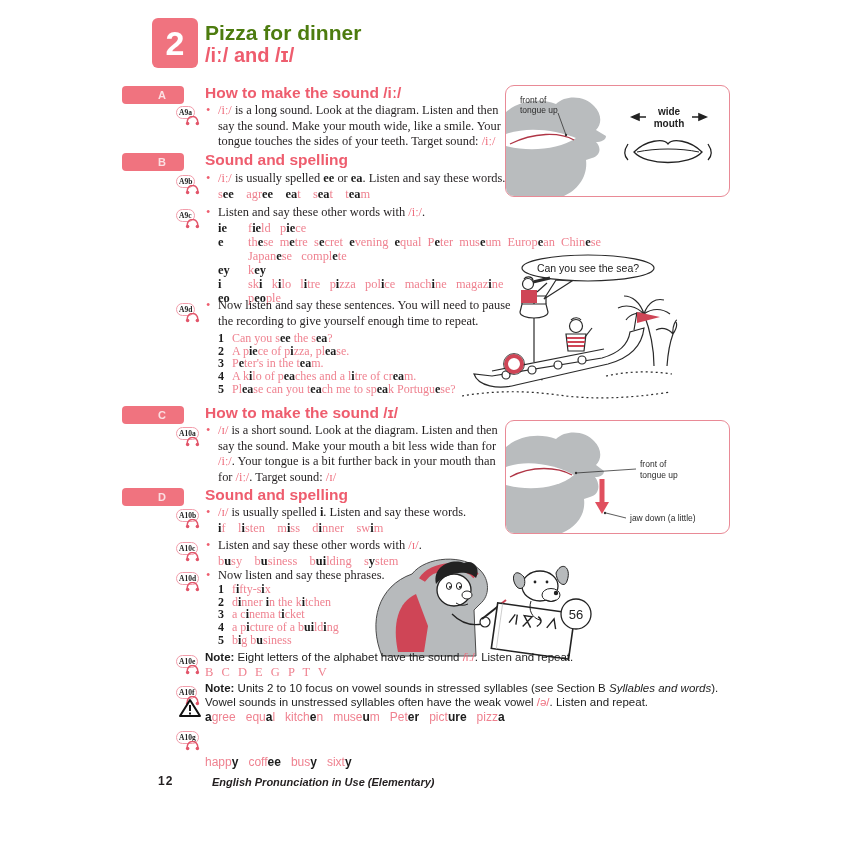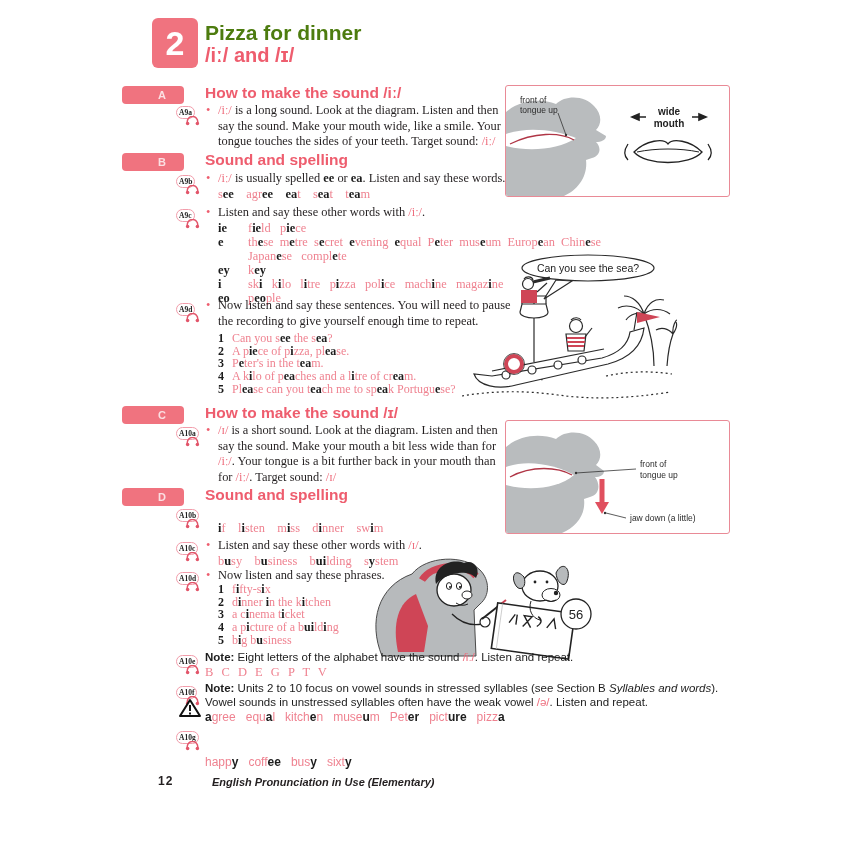--- a/index.html
+++ b/index.html
@@ -35,21 +35,21 @@
   .slist{position:absolute;font-size:12px;line-height:12.7px;}
   .sent{position:relative;padding-left:14px;color:#ef8290;}
   .sent .num{position:absolute;left:0;color:#1c1c1c;font-weight:700;}
   
   .note{position:absolute;width:565px;font:11.5px "Liberation Sans",sans-serif;line-height:13.8px;
         color:#1c1c1c;white-space:pre-wrap;}
   .note b.k{font-weight:700;text-align:center;}
   .nwords{position:absolute;font:12px "Liberation Sans",sans-serif;color:#ef8290;white-space:pre-wrap;}
   .letters{letter-spacing:2.5px;font-size:12.5px;}
   
-  .figbox{position:absolute;border:1.4px solid #e98a96;border-radius:3px;background:#fff;overflow:hidden;}
+  .figbox{position:absolute;border:1.4px solid #e98a96;border-radius:9px;background:#fff;overflow:hidden;}
   .fig{position:absolute;}
   
   .footer-num{position:absolute;left:158px;top:774px;font:700 12px "Liberation Sans",sans-serif;letter-spacing:1px;}
   .footer-title{position:absolute;left:212px;top:776px;font:italic 700 11px "Liberation Sans",sans-serif;}
   svg text{font-family:"Liberation Sans",sans-serif;}
 </style>
 </head>
 <body>
 
 <div id="page">
@@ -247,20 +247,21 @@
   <div class="sechead" style="left:205px;top:486px">Sound and spelling</div>
 
   <div class="amark" style="left:176px;top:504px">
     <span class="alabel">A10b</span>
     <svg class="hp" viewBox="0 0 20 12">
         <path d="M3,10 V7 A7,7 0 0 1 17,7 V10" fill="none" stroke="#e2556a" stroke-width="2"></path>
         <circle cx="3.5" cy="9.3" r="2.3" fill="#e2556a"></circle>
         <circle cx="16.5" cy="9.3" r="2.3" fill="#e2556a"></circle>
       </svg>
   </div>
+  <div class="para bullet" style="left:205px;top:505px;width:420px"><span class="ph">/ɪ/</span> is usually spelled <b class="k">i</b>. Listen and say these words.</div>
   <div class="words" style="left:218px;top:521px"><b class="k">i</b>f    l<b class="k">i</b>sten    m<b class="k">i</b>ss    d<b class="k">i</b>nner    sw<b class="k">i</b>m</div>
 
   <div class="amark" style="left:176px;top:537px">
     <span class="alabel">A10c</span>
     <svg class="hp" viewBox="0 0 20 12">
         <path d="M3,10 V7 A7,7 0 0 1 17,7 V10" fill="none" stroke="#e2556a" stroke-width="2"></path>
         <circle cx="3.5" cy="9.3" r="2.3" fill="#e2556a"></circle>
         <circle cx="16.5" cy="9.3" r="2.3" fill="#e2556a"></circle>
       </svg>
   </div>

